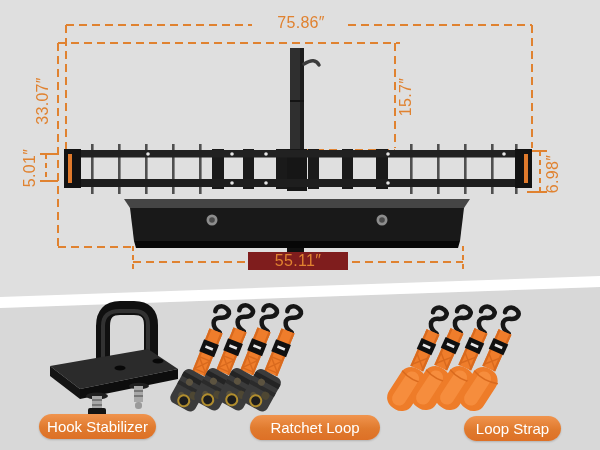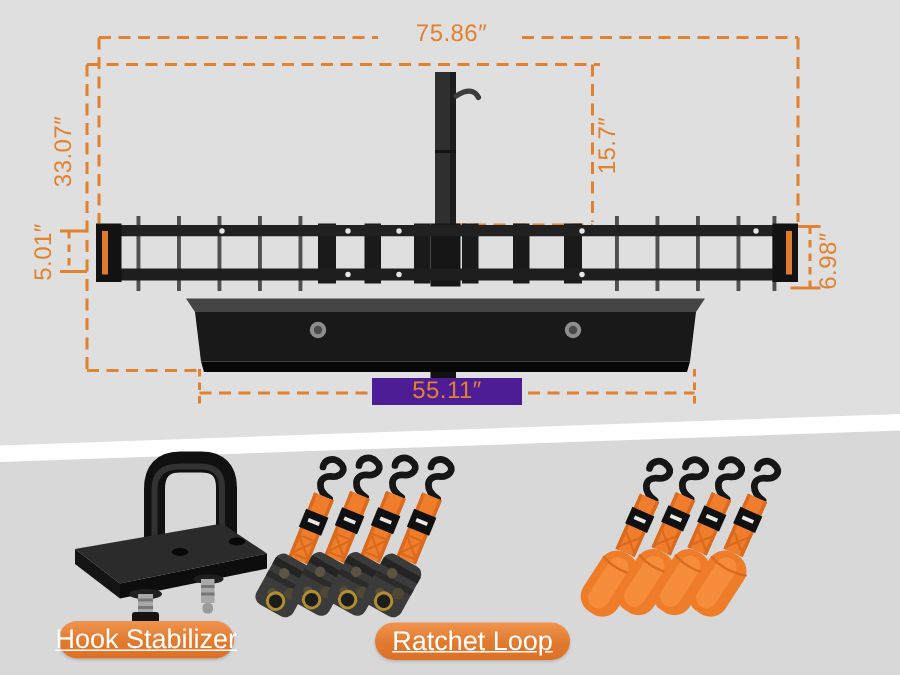--- a/index.html
+++ b/index.html
@@ -11,24 +11,23 @@
   .stage svg{position:absolute;left:0;top:0;}
   .dim{
     position:absolute;color:#E08230;font-size:16px;font-weight:400;
     letter-spacing:.3px;text-align:center;width:80px;height:18px;line-height:18px;
     white-space:nowrap;
   }
   .dim.vert{transform:rotate(-90deg);}
   .badge{
     position:absolute;height:25px;border-radius:13px;
     background:linear-gradient(180deg,#F0944E 0%,#E07A2E 55%,#DD7026 100%);
-    color:#ffffff;font-size:18px;display:flex;align-items:center;justify-content:center;
+    color:#ffffff;font-size:15px;display:flex;align-items:center;justify-content:center;
     box-shadow:0 1px 2px rgba(0,0,0,.18);
     white-space:nowrap;
-    text-decoration:underline;
   }
 </style>
 </head>
 <body>
 
 <div class="stage">
 
   <svg width="600" height="450" viewBox="0 0 600 450">
 
     <polygon points="0,308 600,287 600,450 0,450" fill="#d8d8d8"></polygon>
@@ -204,18 +203,19 @@
       <use href="#loop-strap-unit" transform="translate(481,331) rotate(24)"></use>
       <use href="#loop-strap-unit" transform="translate(505,332) rotate(24)"></use>
     </g>
   </svg>
 
   <div class="dim" style="left:258px;top:14px;width:86px;">75.86″</div>
   <div class="dim vert" style="left:3px;top:92px;">33.07″</div>
   <div class="dim vert" style="left:366px;top:88px;">15.7″</div>
   <div class="dim vert" style="left:-10px;top:159px;">5.01″</div>
   <div class="dim vert" style="left:513px;top:165px;">6.98″</div>
-  <div class="dim" style="left:248px;top:252px;width:100px;background:#4c1d95;">55.11″</div>
+  <div class="dim" style="left:248px;top:252px;width:100px;background:#7f1d1d;">55.11″</div>
 
   <div class="badge" style="left:39px;top:414px;width:117px;">Hook Stabilizer</div>
   <div class="badge" style="left:250px;top:415px;width:130px;">Ratchet Loop</div>
+  <div class="badge" style="left:464px;top:416px;width:97px;">Loop Strap</div>
 
 </div>
 
 </body></html>

